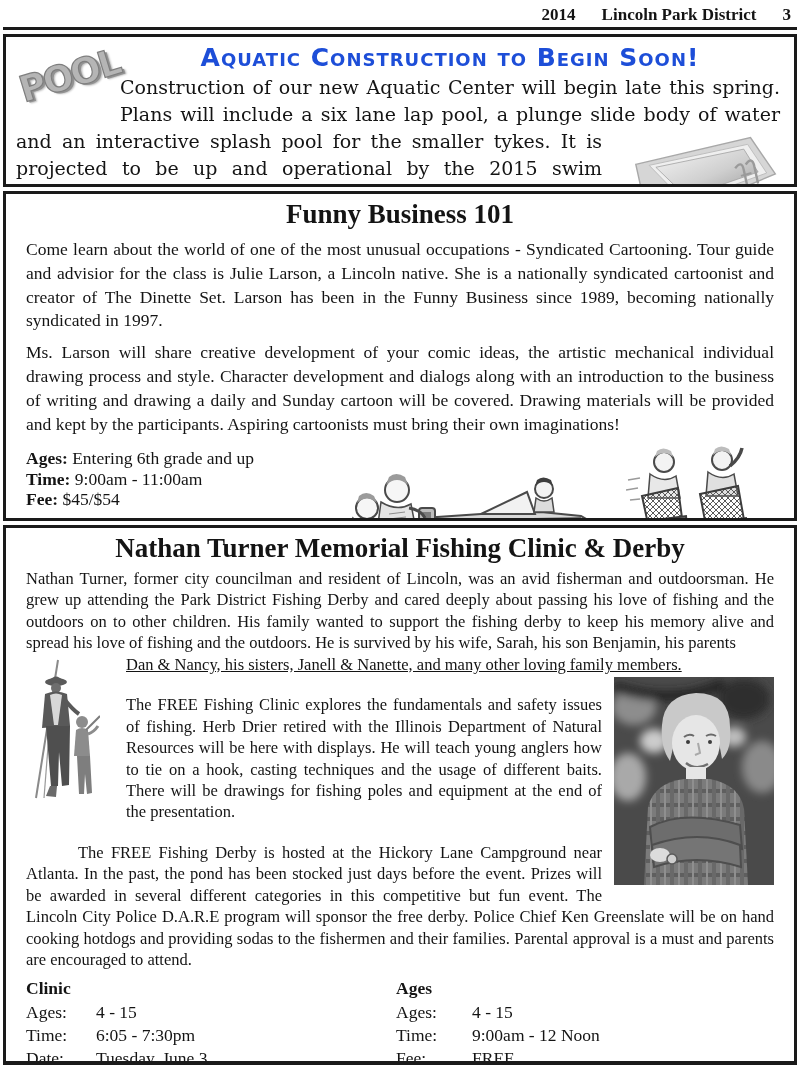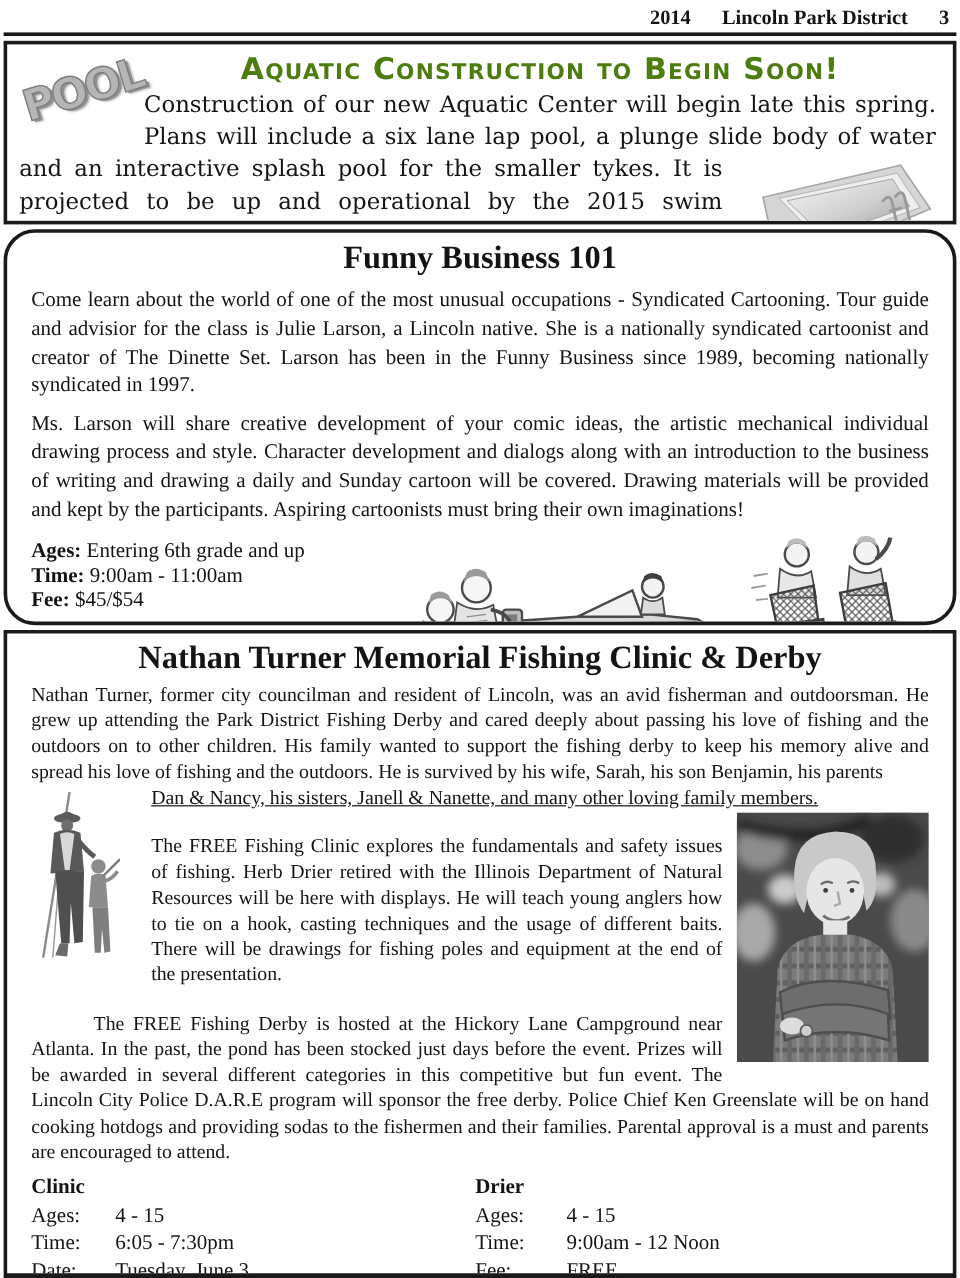--- a/index.html
+++ b/index.html
@@ -35,30 +35,30 @@
     position:absolute; left:2px; top:14px;
     transform:rotate(-17deg);
     font-family:"DejaVu Sans", sans-serif; font-weight:bold;
     font-size:36px; letter-spacing:-2px; color:#b5b5b5;
     -webkit-text-stroke:1.2px #7e7e7e;
     text-shadow:2px 2px 0 #929292, 3px 3px 2px #bdbdbd;
   }
   .aq-title {
     font-family:"DejaVu Sans", sans-serif; font-weight:bold;
     font-variant:small-caps; font-size:25px; letter-spacing:1px;
-    color:#4d7c0f; padding-top:4px; text-align:center;
+    color:#1d4ed8; padding-top:4px; text-align:center;
   }
   .aq-text {
     font-family:"DejaVu Serif", serif; font-size:19px; line-height:1.42;
     text-align:justify; padding-top:2px;
   }
   .pool-art { float:right; width:168px; height:86px; margin:2px 0 0 10px; }
 
   
-  .funny { height:330px; padding:3px 20px 2px 20px; overflow:hidden;border-radius:26px; }
+  .funny { height:330px; padding:3px 20px 2px 20px; overflow:hidden; }
   .section-title {
     text-align:center; font-weight:bold; font-size:27px; margin:2px 0 4px 0;
   }
   .funny p.fb-par {
     font-size:17.5px; line-height:1.36; text-align:justify; margin-top:8px;
   }
   .fb-bottom { display:flex; margin-top:8px; }
   .fb-details { flex:0 0 305px; font-size:17.5px; line-height:1.17; padding-top:4px; }
   .fb-details .lbl { font-weight:bold; }
   .fb-cartoons { flex:1; display:flex; justify-content:space-between; align-items:flex-end; }
@@ -283,21 +283,21 @@
     <div class="cols">
       <div class="col-clinic">
         <div class="col-head">Clinic</div>
         <div class="row"><span class="lbl">Ages:</span><span>4 - 15</span></div>
         <div class="row"><span class="lbl">Time:</span><span>6:05 - 7:30pm</span></div>
         <div class="row"><span class="lbl">Date:</span><span>Tuesday, June 3</span></div>
         <div class="row"><span class="lbl">Fee:</span><span>FREE</span></div>
 
       </div>
       <div class="col-derby derby-rows">
-        <div class="col-head">Drier</div>
+        <div class="col-head">Ages</div>
         <div class="row"><span class="lbl">Ages:</span><span>4 - 15</span></div>
         <div class="row"><span class="lbl">Time:</span><span>9:00am - 12 Noon</span></div>
         <div class="row"><span class="lbl">Fee:</span><span>FREE</span></div>
 
       </div>
     </div>
 
   </section>
 
 </div>

